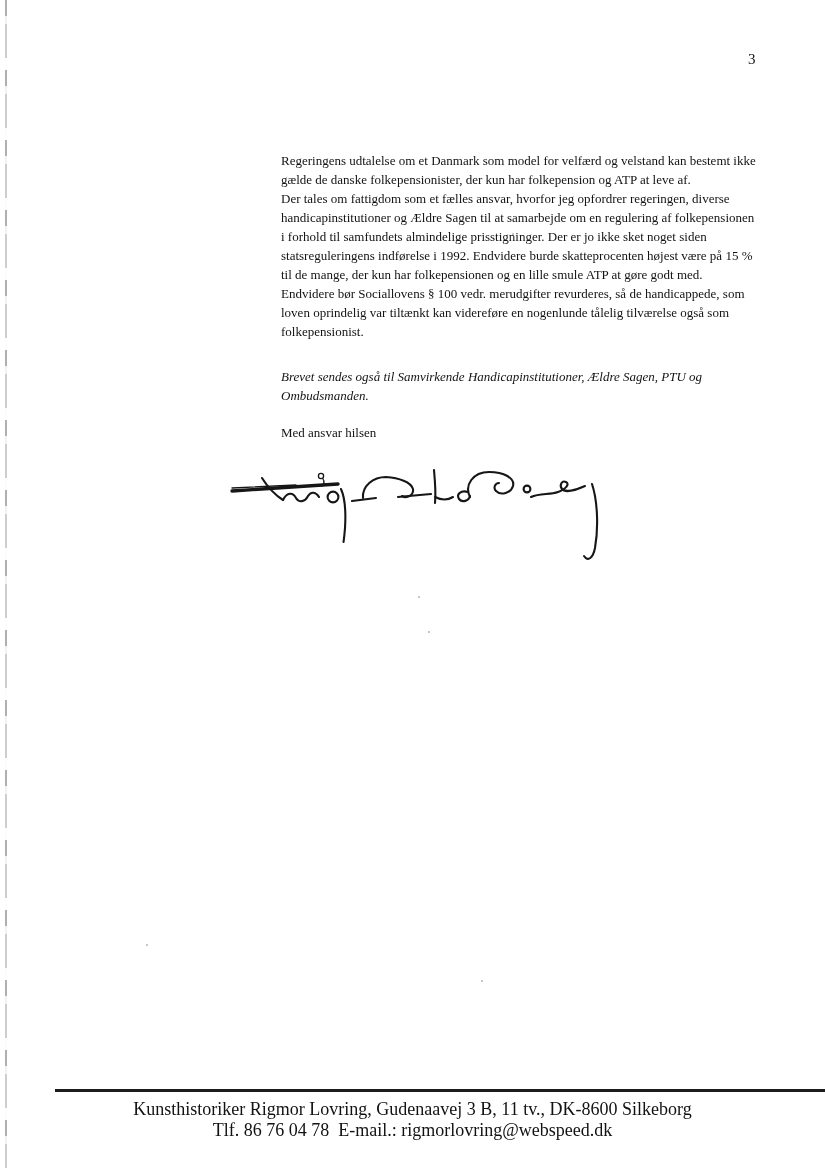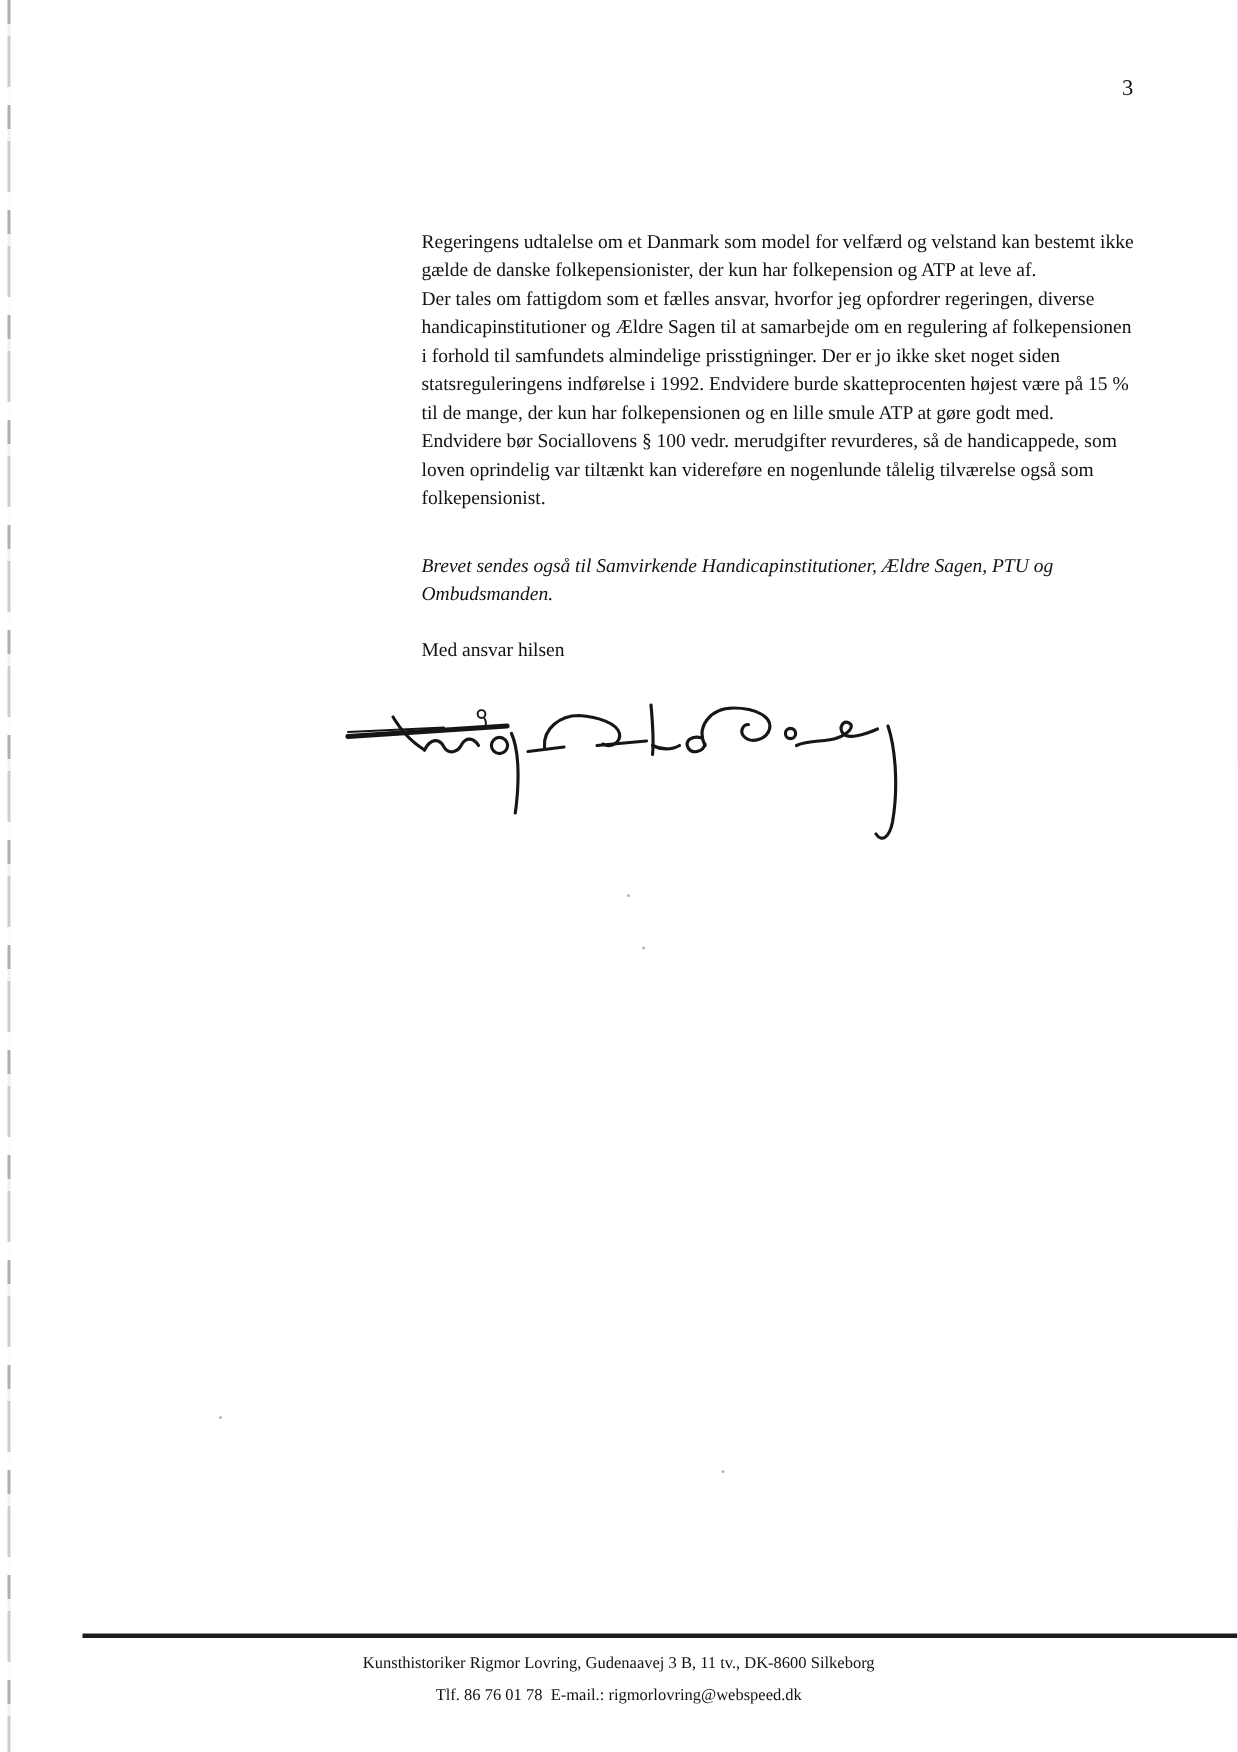--- a/index.html
+++ b/index.html
@@ -81,21 +81,21 @@
     top: 1089px;
     width: 100%;
     text-align: center;
   }
   .footer-rule {
     margin: 0 0 7px 55px;
     height: 3px;
     background: #1c1c1c;
   }
   .footer-line {
-    font-size: 11px;
+    font-size: 18px;
     line-height: 21px;
     white-space: pre-wrap;
   }
 </style>
 </head>
 <body>
 
 <div class="page">
 
   <div class="scan-artifact-left"></div>
@@ -145,16 +145,16 @@
     <circle cx="527" cy="489" r="3.4"></circle>
 
     <path d="M531 497 C540 493 550 495 558 492 C566 489 570 484 566 482 C562 480 559 485 562 489 C565 493 576 490 585 486"></path>
 
     <path d="M592 484 C597 499 599 525 595 548 C593 558 588 562 584 556"></path>
   </svg>
 
   <div class="footer">
     <div class="footer-rule"></div>
     <div class="footer-line">Kunsthistoriker Rigmor Lovring, Gudenaavej 3 B, 11 tv., DK-8600 Silkeborg</div>
-    <div class="footer-line">Tlf. 86 76 01 78  E-mail.: rigmorlovring@webspeed.dk</div>
+    <div class="footer-line">Tlf. 86 76 04 78  E-mail.: rigmorlovring@webspeed.dk</div>
   </div>
 
 </div>
 
 </body></html>

